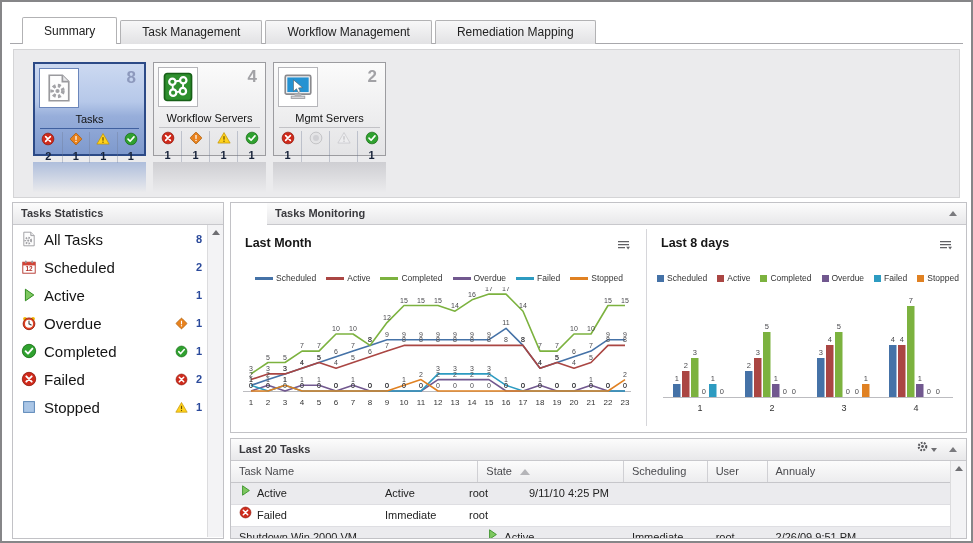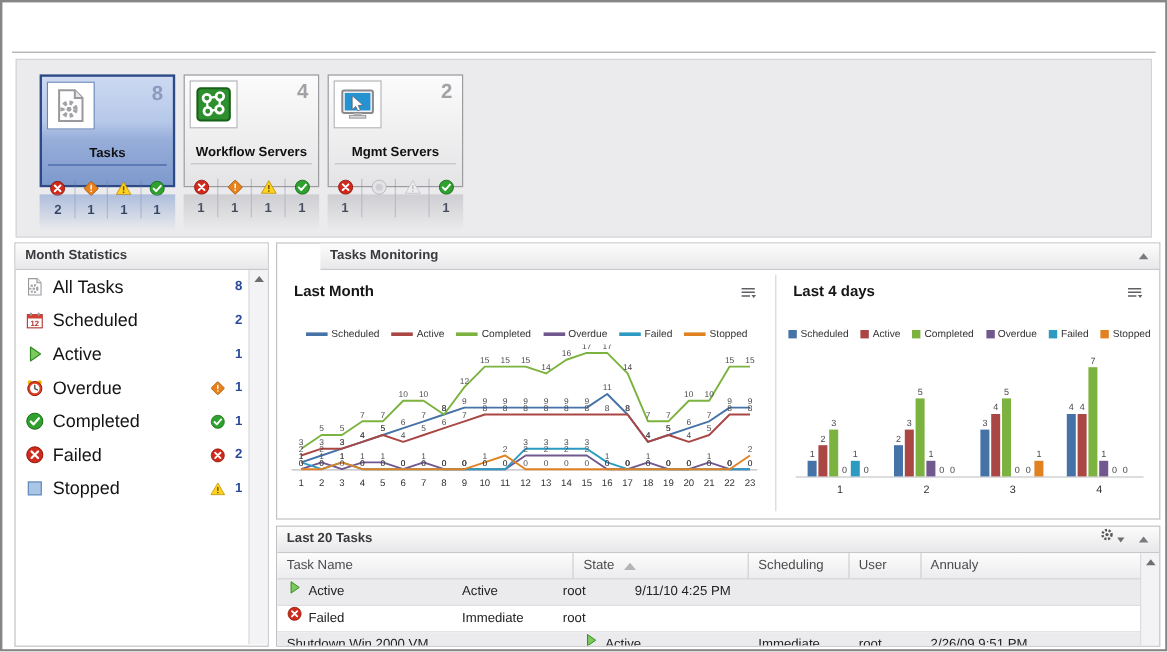--- a/index.html
+++ b/index.html
@@ -19,22 +19,22 @@
   .card{width:113px;height:94px;box-sizing:border-box;border:1px solid #9c9ca0;position:relative;
         background:linear-gradient(#fbfbfb,#e4e4e6);}
   .card.selected{border:2px solid #2c4a87;
         background:linear-gradient(180deg,#ccd9f1 0%,#b6c8e9 42%,#97aeda 58%,#7e99cd 100%);}
   .card-top{height:44px;display:flex;justify-content:space-between;padding:4px 8px 0 4px;}
   .icon-box{width:38px;height:38px;background:#fff;border:1px solid #b6b6ba;display:flex;
             align-items:center;justify-content:center;}
   .card.selected .icon-box{border-color:#6b86bb;}
   .card-count{font-size:17px;font-weight:bold;color:#a2a2a6;}
   .card.selected .card-count{color:#8d99bd;}
-  .card-title{text-align:center;font-size:11px;font-weight:bold;color:#111;padding:1px 0 3px;
-              border-bottom:1px solid #c2c2c6;margin:9px 5px;}
+  .card-title{text-align:center;font-size:11px;font-weight:normal;color:#111;padding:1px 0 3px;
+              border-bottom:1px solid #c2c2c6;margin:0 5px;}
   .card.selected .card-title{border-bottom-color:#40609f;}
   .card-statuses{display:flex;padding-top:3px;}
   .status-cell{flex:1;display:flex;flex-direction:column;align-items:center;
                border-right:1px solid rgba(110,120,145,.35);}
   .status-cell:last-child{border-right:none;}
   .status-count{font-size:11px;font-weight:bold;color:#17233a;margin-top:0;height:13px;}
   .reflections{position:absolute;left:19px;top:112px;display:flex;gap:7px;}
   .card-reflection{width:113px;height:34px;}
   .card-reflection.selected{background:linear-gradient(180deg,rgba(124,152,205,.55),rgba(235,235,237,0) 90%);}
   .card-reflection.normal{background:linear-gradient(180deg,rgba(178,178,184,.5),rgba(235,235,237,0) 90%);}
@@ -86,20 +86,26 @@
   .tbl-scroll{position:absolute;top:22px;right:0;width:15px;bottom:0;background:#f3f3f5;border-left:1px solid #dcdcde;}
   .gear-group{display:flex;align-items:center;gap:2px;}
   .caret-down{width:0;height:0;border-left:3px solid transparent;border-right:3px solid transparent;
               border-top:4px solid #6e6e72;display:inline-block;}
 </style>
 </head>
 <body>
 
 <div id="root">
   <div class="tabline"></div>
+  <div class="tabs" id="tabs">
+      <div class="tab active">Summary</div>
+      <div class="tab">Task Management</div>
+      <div class="tab">Workflow Management</div>
+      <div class="tab">Remediation Mapping</div>
+    </div>
 
   <div class="cards-strip">
     <div class="cards" id="cards">
   <div class="card selected">
     <div class="card-top">
       <span class="icon-box">
               <svg width="30" height="30" viewBox="0 0 16 16">
                 <path d="M2.8 1.2 H9.8 L13.2 4.6 V14.8 H2.8 Z" fill="#fdfdfd" stroke="#9a9a9e" stroke-width="0.9"></path>
                 <path d="M9.8 1.2 V4.6 H13.2" fill="#e8e8ea" stroke="#9a9a9e" stroke-width="0.9"></path>
                 <circle cx="7.2" cy="9.6" r="2.9" fill="none" stroke="#a2a2a6" stroke-width="1.9" stroke-dasharray="1.5 1.2"></circle>
@@ -242,21 +248,21 @@
       </div>
     <div class="reflections" id="reflections">
         <div class="card-reflection selected"></div>
         <div class="card-reflection normal"></div>
         <div class="card-reflection normal"></div>
       </div>
   </div>
 
   <div class="panel" id="stats-panel">
     <div class="panel-header">
-      <span>Month Statistics</span>
+      <span>Tasks Statistics</span>
     </div>
     <div class="stats-list" id="stats-list">
   <div class="stat-item">
     <span class="stat-icon">
             <svg width="16" height="16" viewBox="0 0 16 16">
               <path d="M2.8 1.2 H9.8 L13.2 4.6 V14.8 H2.8 Z" fill="#fdfdfd" stroke="#9a9a9e" stroke-width="0.9"></path>
               <path d="M9.8 1.2 V4.6 H13.2" fill="#e8e8ea" stroke="#9a9a9e" stroke-width="0.9"></path>
               <circle cx="7.2" cy="9.6" r="2.9" fill="none" stroke="#a2a2a6" stroke-width="1.9" stroke-dasharray="1.5 1.2"></circle>
               <circle cx="7.2" cy="9.6" r="1.1" fill="#a2a2a6"></circle>
             </svg>
@@ -552,21 +558,21 @@
             <text x="301.0" y="101.0" text-anchor="middle" font-size="7" fill="#4a4a4e" font-family="Liberation Sans, sans-serif">0</text>
             <text x="318.0" y="101.0" text-anchor="middle" font-size="7" fill="#4a4a4e" font-family="Liberation Sans, sans-serif">0</text>
             <text x="335.0" y="101.0" text-anchor="middle" font-size="7" fill="#4a4a4e" font-family="Liberation Sans, sans-serif">0</text>
             <text x="352.0" y="101.0" text-anchor="middle" font-size="7" fill="#4a4a4e" font-family="Liberation Sans, sans-serif">0</text>
             <text x="369.0" y="101.0" text-anchor="middle" font-size="7" fill="#4a4a4e" font-family="Liberation Sans, sans-serif">0</text>
             <text x="386.0" y="89.6" text-anchor="middle" font-size="7" fill="#4a4a4e" font-family="Liberation Sans, sans-serif">2</text>
           </svg></div>
     </div>
 
     <div class="chart-box" id="chart-right">
-      <div class="chart-title">Last 4 days</div>
+      <div class="chart-title">Last 8 days</div>
       <div class="chart-menu" id="menu-right"><svg width="14" height="11" viewBox="0 0 14 11">
             <path d="M1 1.6 H12 M1 4.6 H12 M1 7.6 H8" stroke="#606064" stroke-width="1.3"></path>
             <path d="M9.2 6.8 H13 L11.1 9.4 Z" fill="#606064"></path>
           </svg></div>
       <div class="legend" id="bar-legend">
           <span class="legend-item"><span class="lg-sq" style="background:#4572a7"></span>Scheduled</span>
           <span class="legend-item"><span class="lg-sq" style="background:#aa4643"></span>Active</span>
           <span class="legend-item"><span class="lg-sq" style="background:#7cb23f"></span>Completed</span>
           <span class="legend-item"><span class="lg-sq" style="background:#71588f"></span>Overdue</span>
           <span class="legend-item"><span class="lg-sq" style="background:#2d9bc1"></span>Failed</span>

